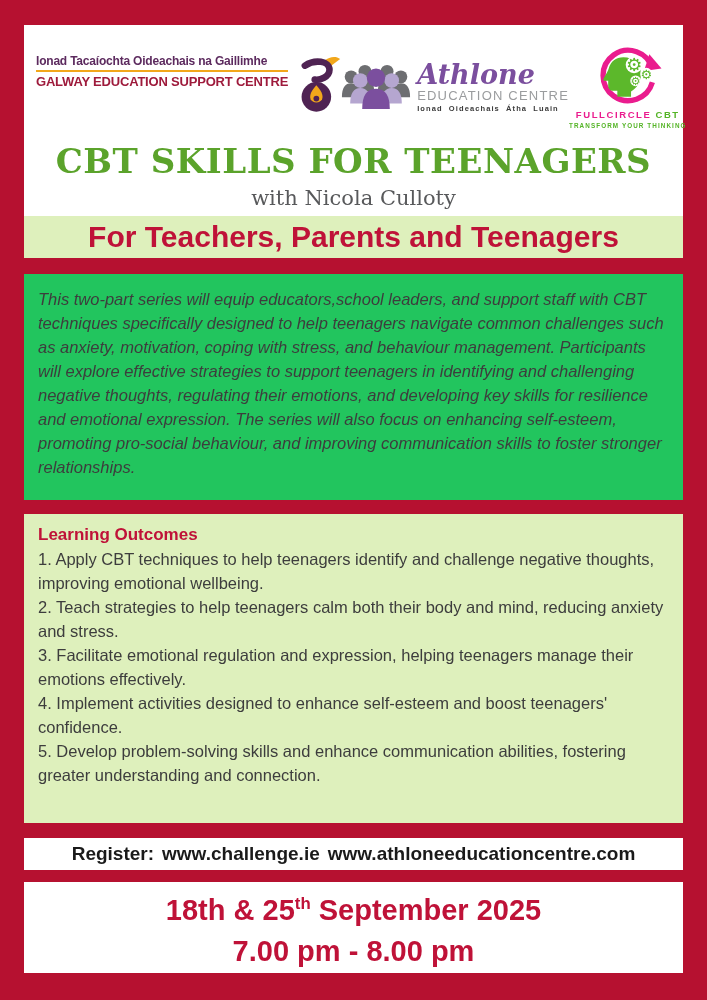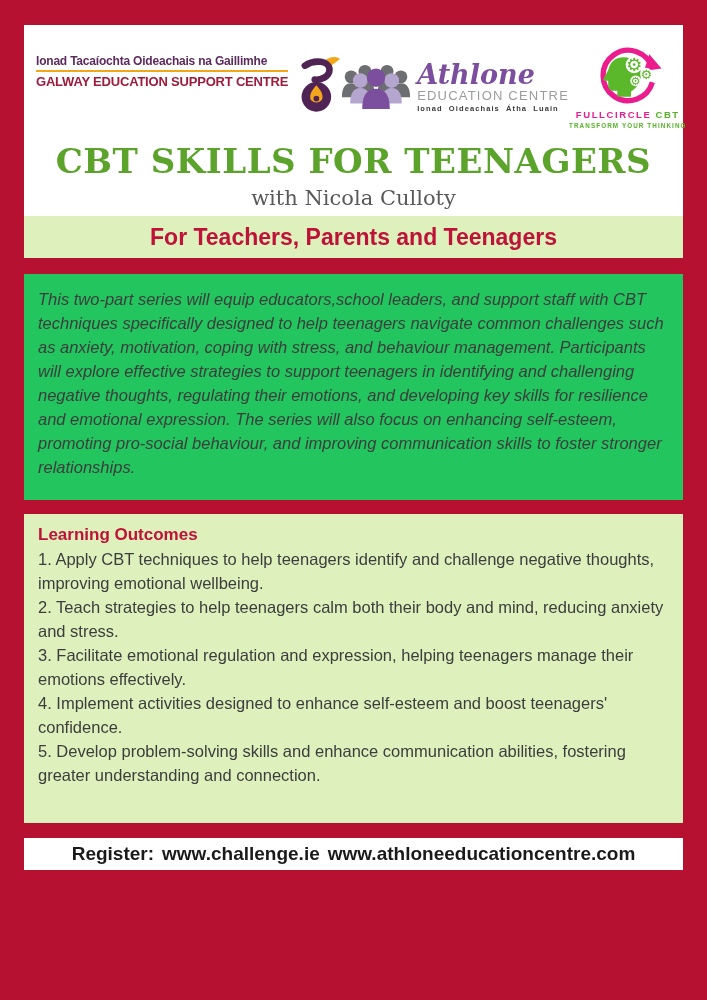--- a/index.html
+++ b/index.html
@@ -30,21 +30,21 @@
   .fc-name .pink{color:#ea1c8e;}
   .fc-name .green{color:#54b426;margin-left:4px;}
   .fc-tag{font-size:6.3px;font-weight:bold;color:#54b426;letter-spacing:1.1px;margin-top:3px;white-space:nowrap;}
 
   .title-block{text-align:center;margin-top:2px;}
   .main-title{font-family:"DejaVu Serif",serif;font-weight:bold;font-size:34px;letter-spacing:0.5px;color:#5ba32b;line-height:40px;}
   .sub-title{font-family:"DejaVu Serif",serif;font-size:21px;color:#58595b;margin-top:5px;}
 
   
   .banner{top:216px;height:42px;background:#def0bc;display:flex;align-items:center;justify-content:center;}
-  .banner-text{font-size:23px;font-weight:bold;color:#bf1238;}
+  .banner-text{font-size:30px;font-weight:bold;color:#bf1238;}
 
   
   .desc-box{top:274px;height:226px;background:#22c55e;padding:13px 14px;font-style:italic;}
   .desc-text{font-size:16.5px;line-height:24px;color:#3d3d3d;}
 
   
   .outcomes-box{top:514px;height:309px;background:#def0bc;padding:9px 14px;}
   .outcomes-heading{font-size:17px;font-weight:bold;color:#bf1238;line-height:24px;}
   .outcomes-intro,.outcome-item{font-size:16.5px;line-height:24px;color:#3d3d3d;}
 
@@ -144,14 +144,18 @@
     <div class="outcome-item">4. Implement activities designed to enhance self-esteem and boost teenagers' confidence.</div>
     <div class="outcome-item">5. Develop problem-solving skills and enhance communication abilities, fostering greater understanding and connection.</div>
   </div>
 
   <div class="panel register-bar">
     <span>Register:</span>
     <span>www.challenge.ie</span>
     <span>www.athloneeducationcentre.com</span>
   </div>
 
+  <div class="panel date-box">
+    <div class="date-line"><span>18th &amp; 25</span><sup>th</sup><span> September 2025</span></div>
+    <div class="time-line">7.00 pm - 8.00 pm</div>
+  </div>
 
 </div>
 
 </body></html>

